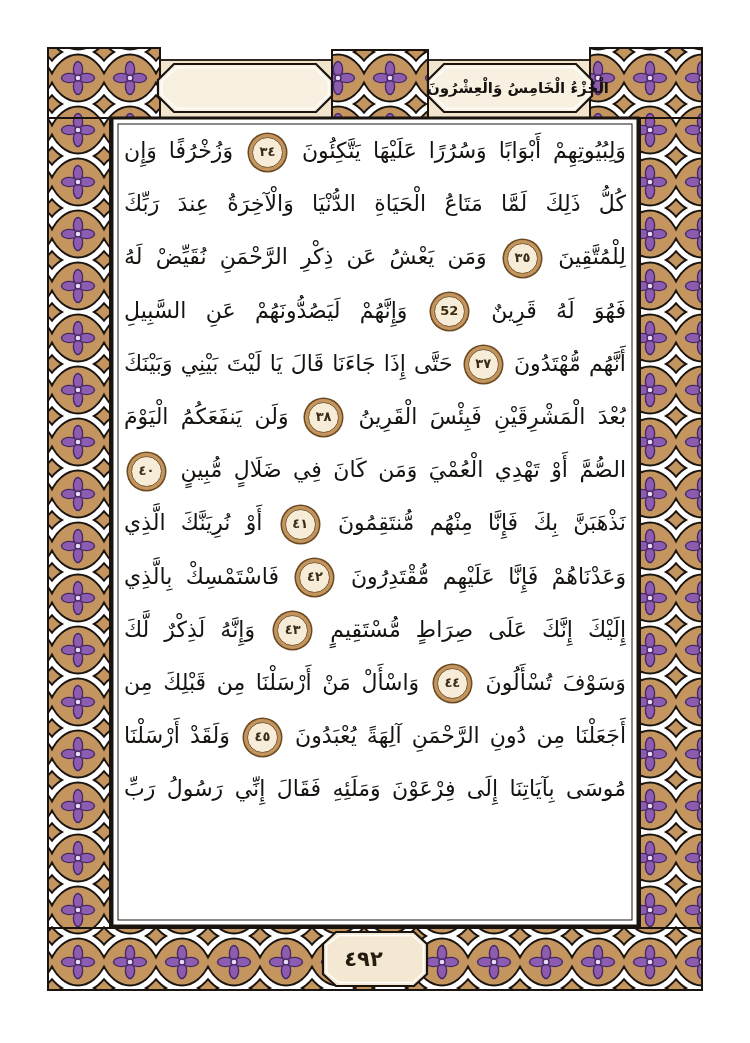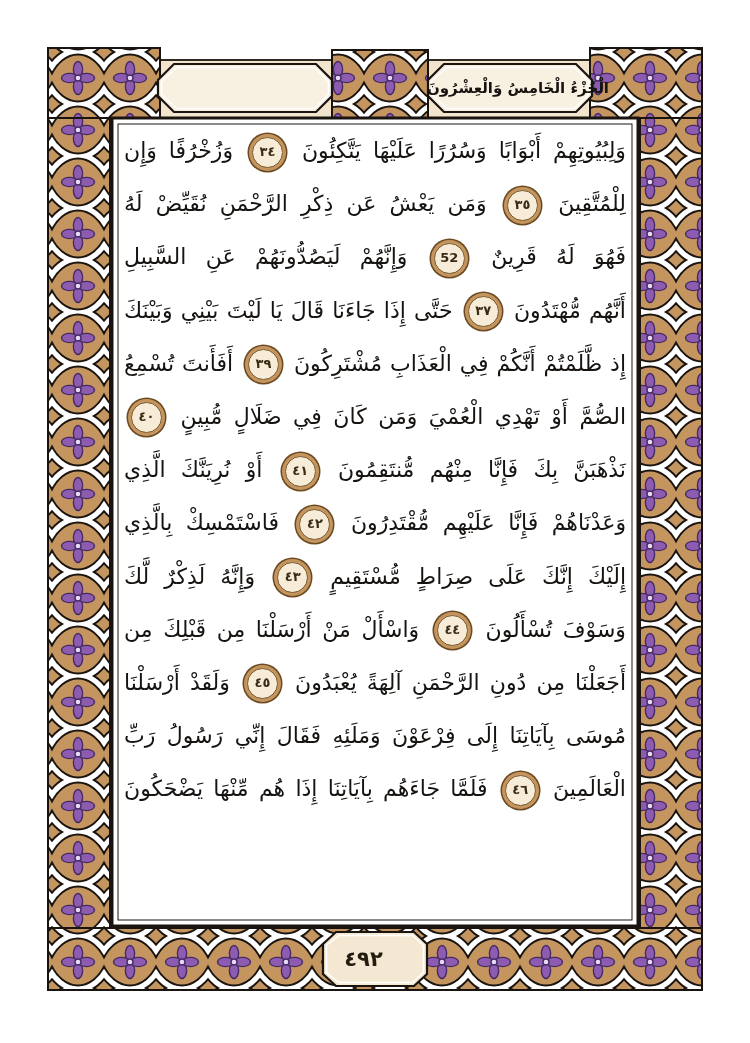--- a/index.html
+++ b/index.html
@@ -86,29 +86,29 @@
     <rect x="118" y="124" width="514" height="796" fill="none" stroke="#1a1410" stroke-width="1"></rect>
 
     <polygon points="336,932 414,932 427,944 427,974 414,986 336,986 323,974 323,944" fill="#f4e8d2" stroke="#1a1410" stroke-width="2.2"></polygon>
     <polygon points="339,935.5 412.5,935.5 423.5,945.5 423.5,972.5 412.5,982.5 339,982.5 326.5,972.5 326.5,945.5" fill="none" stroke="#ffffff" stroke-width="1.6"></polygon>
   </svg>
 
   <div class="abs cartouche-text juz-text">الْجُزْءُ الْخَامِسُ وَالْعِشْرُونَ</div>
 
   <div class="abs quran-block">
       <div class="qline"><span>وَلِبُيُوتِهِمْ أَبْوَابًا وَسُرُرًا عَلَيْهَا يَتَّكِئُونَ</span> <span class="vbadge">٣٤</span> <span>وَزُخْرُفًا وَإِن</span> </div>
+      <div class="qline"><span>كُلُّ ذَلِكَ لَمَّا مَتَاعُ الْحَيَاةِ الدُّنْيَا وَالْآخِرَةُ عِندَ رَبِّكَ</span> </div>
       <div class="qline"><span>لِلْمُتَّقِينَ</span> <span class="vbadge">٣٥</span> <span>وَمَن يَعْشُ عَن ذِكْرِ الرَّحْمَنِ نُقَيِّضْ لَهُ شَيْطَانًا</span> </div>
       <div class="qline"><span>فَهُوَ لَهُ قَرِينٌ</span> <span class="vbadge">52</span> <span>وَإِنَّهُمْ لَيَصُدُّونَهُمْ عَنِ السَّبِيلِ وَيَحْسَبُونَ</span> </div>
       <div class="qline"><span>أَنَّهُم مُّهْتَدُونَ</span> <span class="vbadge">٣٧</span> <span>حَتَّى إِذَا جَاءَنَا قَالَ يَا لَيْتَ بَيْنِي وَبَيْنَكَ</span> </div>
-      <div class="qline"><span>إِذ ظَّلَمْتُمْ أَنَّكُمْ فِي الْعَذَابِ مُشْتَرِكُونَ</span> <span class="vbadge">٣٩</span> <span>أَفَأَنتَ تُسْمِعُ</span> </div>
+      <div class="qline"><span>بُعْدَ الْمَشْرِقَيْنِ فَبِئْسَ الْقَرِينُ</span> <span class="vbadge">٣٨</span> <span>وَلَن يَنفَعَكُمُ الْيَوْمَ</span> </div>
       <div class="qline"><span>الصُّمَّ أَوْ تَهْدِي الْعُمْيَ وَمَن كَانَ فِي ضَلَالٍ مُّبِينٍ</span> <span class="vbadge">٤٠</span>  </div>
       <div class="qline"><span>نَذْهَبَنَّ بِكَ فَإِنَّا مِنْهُم مُّنتَقِمُونَ</span> <span class="vbadge">٤١</span> <span>أَوْ نُرِيَنَّكَ الَّذِي</span> </div>
       <div class="qline"><span>وَعَدْنَاهُمْ فَإِنَّا عَلَيْهِم مُّقْتَدِرُونَ</span> <span class="vbadge">٤٢</span> <span>فَاسْتَمْسِكْ بِالَّذِي أُوحِيَ</span> </div>
       <div class="qline"><span>إِلَيْكَ إِنَّكَ عَلَى صِرَاطٍ مُّسْتَقِيمٍ</span> <span class="vbadge">٤٣</span> <span>وَإِنَّهُ لَذِكْرٌ لَّكَ وَلِقَوْمِكَ</span> </div>
       <div class="qline"><span>وَسَوْفَ تُسْأَلُونَ</span> <span class="vbadge">٤٤</span> <span>وَاسْأَلْ مَنْ أَرْسَلْنَا مِن قَبْلِكَ مِن رُّسُلِنَا</span> </div>
       <div class="qline"><span>أَجَعَلْنَا مِن دُونِ الرَّحْمَنِ آلِهَةً يُعْبَدُونَ</span> <span class="vbadge">٤٥</span> <span>وَلَقَدْ أَرْسَلْنَا</span> </div>
       <div class="qline"><span>مُوسَى بِآيَاتِنَا إِلَى فِرْعَوْنَ وَمَلَئِهِ فَقَالَ إِنِّي رَسُولُ رَبِّ</span> </div>
-      <div class="qline"><span>الْعَالَمِينَ</span> <span class="vbadge">٤٦</span> <span>فَلَمَّا جَاءَهُم بِآيَاتِنَا إِذَا هُم مِّنْهَا يَضْحَكُونَ</span>  </div>
     </div>
 
   <div class="abs pageno">٤٩٢</div>
 
 </div>
 
 </body></html>

